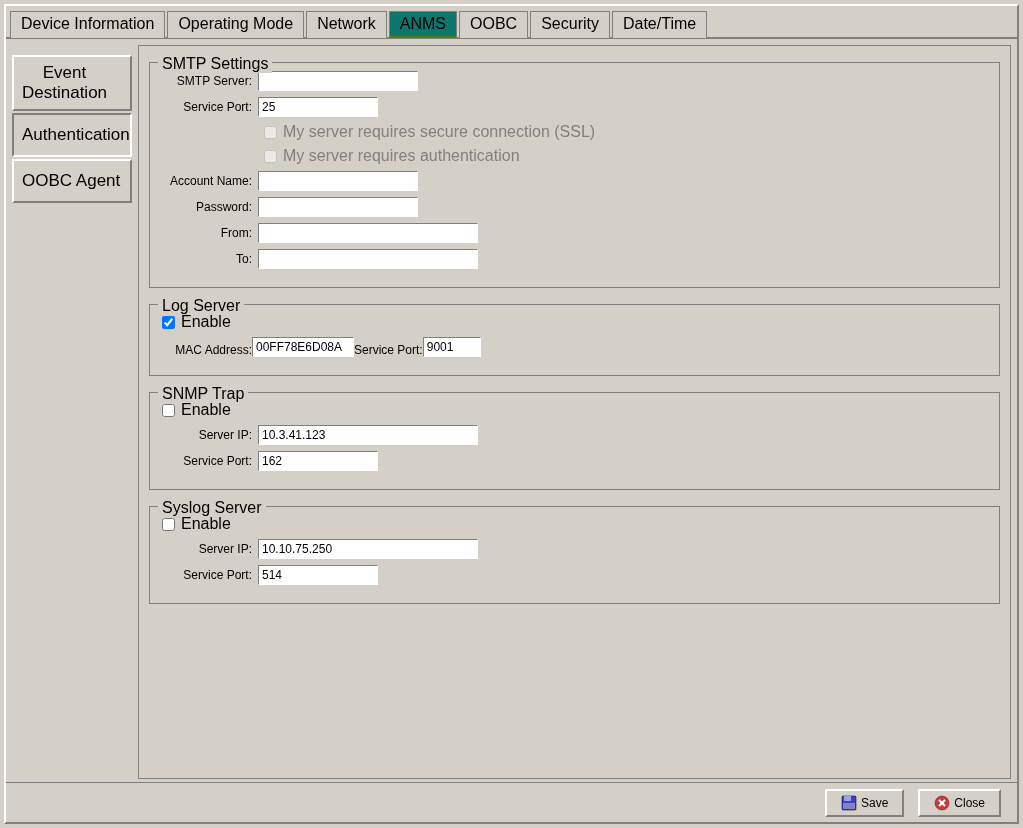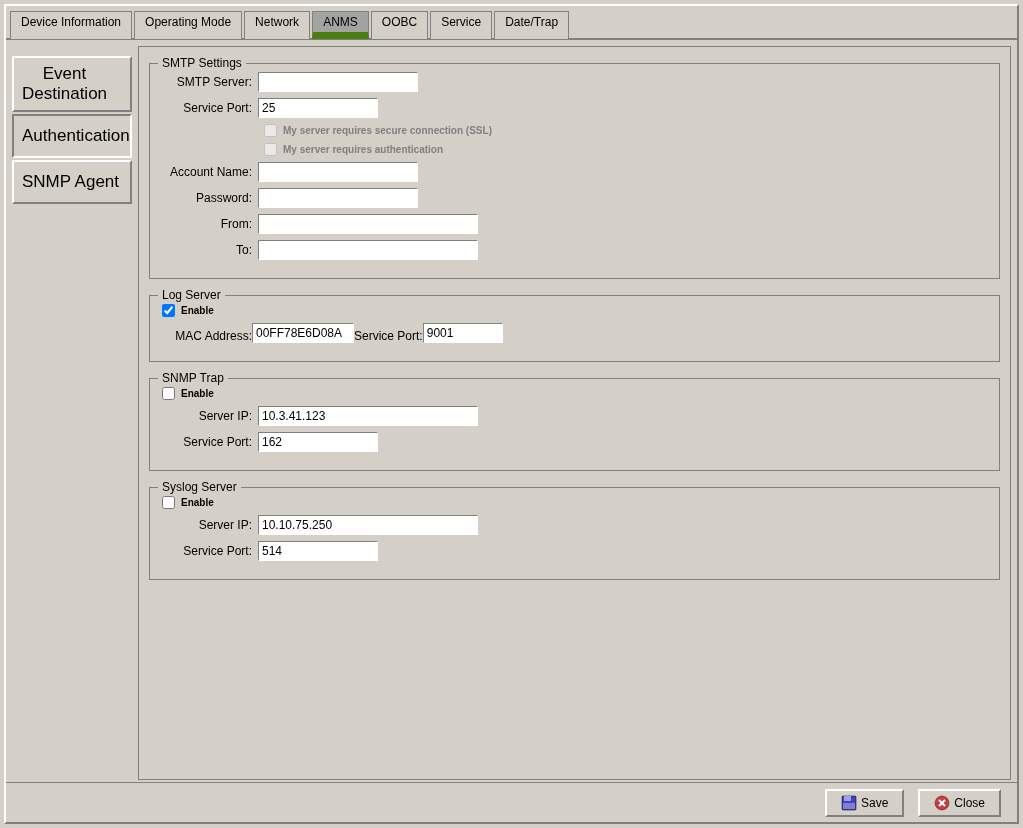--- a/index.html
+++ b/index.html
@@ -19,27 +19,27 @@
       padding: 4px 0 0 4px;
       border-bottom: 2px solid #808080;
     }
     .top-tab {
       padding: 3px 10px;
       border: 1px solid #808080;
       border-bottom: none;
       background: #d4d0c8;
       cursor: pointer;
       margin-right: 2px;
-      font-size: 12px;
+      font-size: 16px;
       position: relative;
       top: 1px;
     }
     .top-tab.active {
-      background: #a3a3a3;
-      border-bottom: 7px solid #4d7c0f;
+      background: #0f766e;
+      border-bottom: 2px solid #4d7c0f;
       z-index: 2;
       font-weight: normal;
     }
 
     
     .main-content {
       display: flex;
       padding: 6px;
       gap: 6px;
       height: calc(100% - 70px);
@@ -89,21 +89,21 @@
       padding: 8px 12px 12px;
       position: relative;
       margin-top: 6px;
     }
     .fieldset-legend {
       position: absolute;
       top: -8px;
       left: 8px;
       background: #d4d0c8;
       padding: 0 4px;
-      font-size: 12px;
+      font-size: 16px;
     }
 
     
     .form-row {
       display: flex;
       align-items: center;
       margin-bottom: 6px;
       gap: 6px;
     }
     .form-label {
@@ -119,21 +119,21 @@
       font-size: 12px;
       height: 20px;
     }
     .form-input-wide {
       width: 160px;
     }
     .form-input-medium {
       width: 120px;
     }
     .form-input-small {
-      width: 80px;
+      width: 58px;
     }
     .form-input-full {
       width: 220px;
     }
     .form-input-mac {
       width: 102px;
     }
 
     
     .checkbox-row {
@@ -141,23 +141,22 @@
       align-items: center;
       gap: 6px;
       margin-bottom: 6px;
     }
     .checkbox-row input[type="checkbox"] {
       width: 13px;
       height: 13px;
       cursor: pointer;
     }
     .checkbox-label {
-      font-size: 10px;
+      font-size: 16px;
       color: #000;
-      font-weight: bold;
     }
     .checkbox-label.disabled {
       color: #808080;
     }
 
     
     .smtp-enable-box {
       border: 1px dashed #808080;
       padding: 3px 6px;
       display: flex;
@@ -226,36 +225,36 @@
 <body>
 
 <div class="outer">
 
   <div class="top-tabs">
     <div class="top-tab">Device Information</div>
     <div class="top-tab">Operating Mode</div>
     <div class="top-tab">Network</div>
     <div class="top-tab active">ANMS</div>
     <div class="top-tab">OOBC</div>
-    <div class="top-tab">Service</div>
-    <div class="top-tab">Date/Trap</div>
+    <div class="top-tab">Security</div>
+    <div class="top-tab">Date/Time</div>
   </div>
 
   <div class="main-content">
 
     <div class="sidebar">
       <div class="sidebar-btn">
         <span style="white-space:pre-line;text-align:center;">Event
 Destination</span>
       </div>
       <div class="sidebar-btn active">
         <span>Authentication</span>
       </div>
       <div class="sidebar-btn">
-        <span>SNMP Agent</span>
+        <span>OOBC Agent</span>
       </div>
     </div>
 
     <div class="right-panel">
 
       <div class="fieldset-group">
         <div class="fieldset-legend">SMTP Settings</div>
 
 
         <div class="form-row">

